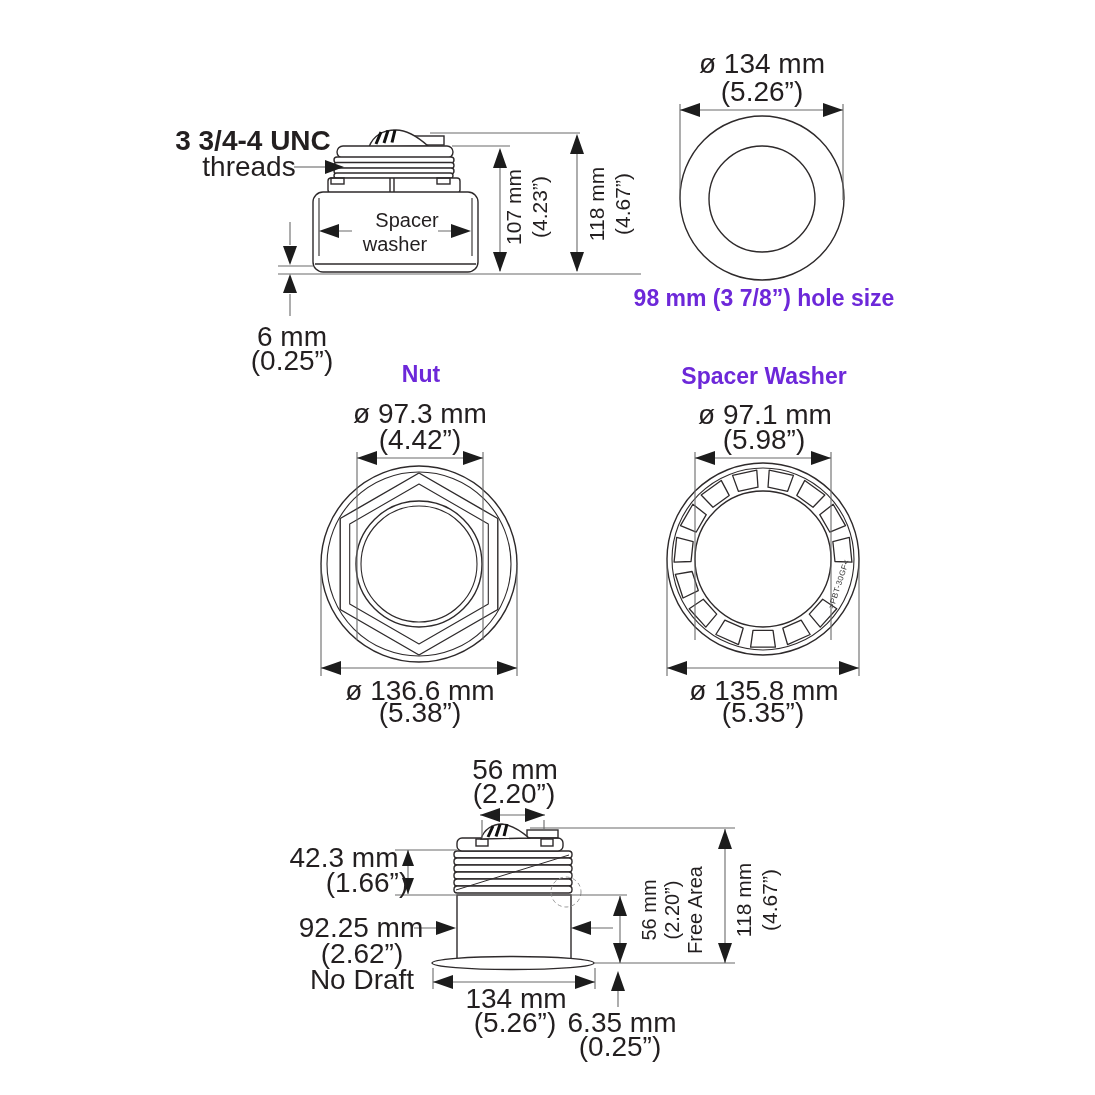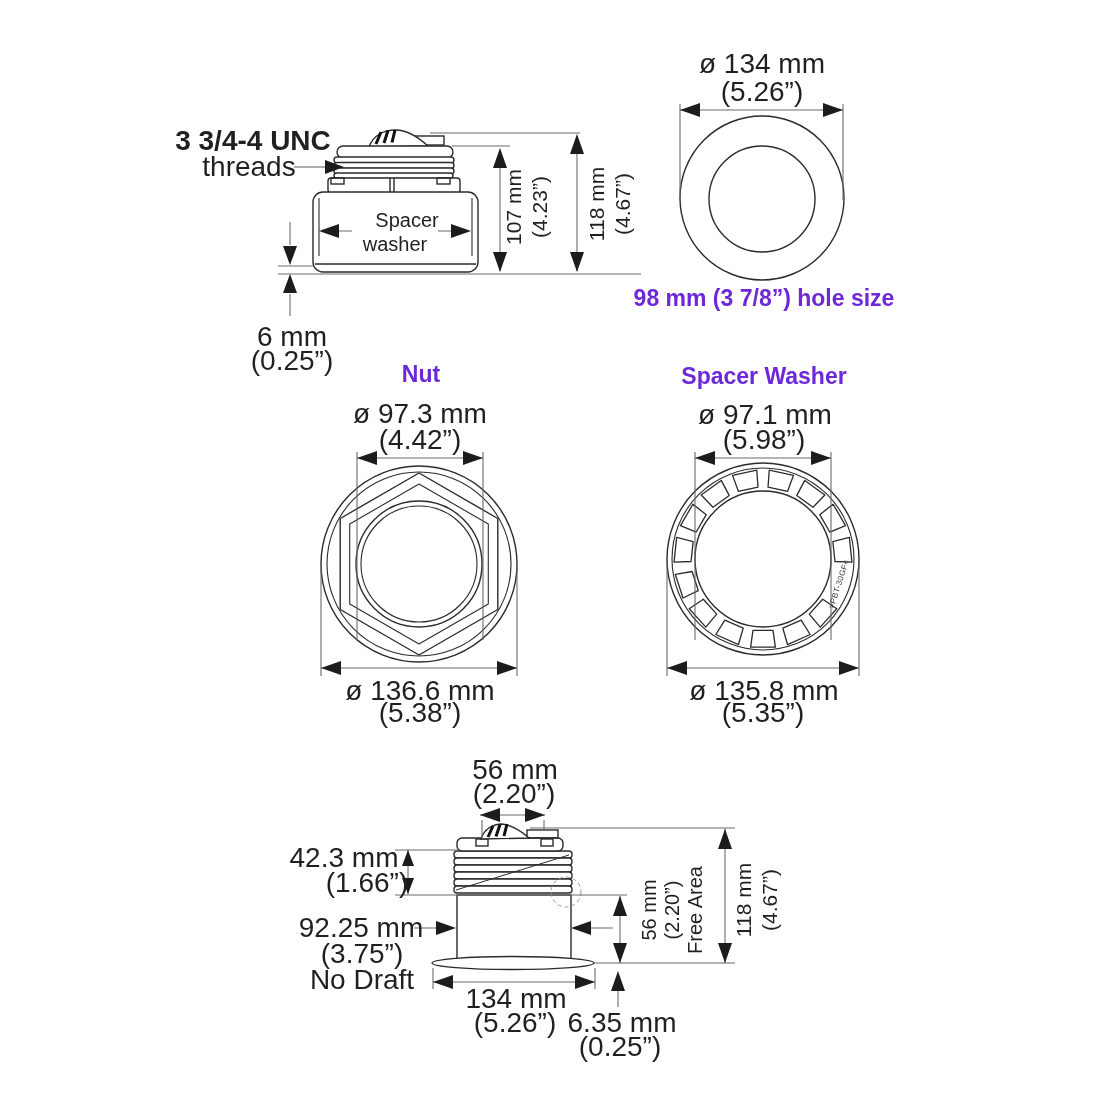--- a/index.html
+++ b/index.html
@@ -228,21 +228,21 @@
 <div class="t" style="left:764px; top:429px;">(5.98”)</div>
 <div class="t" style="left:764px; top:680px;text-align:center;">ø 135.8 mm</div>
 <div class="t" style="left:763px; top:702px;">(5.35”)</div>
 <div class="mark" style="left:839px; top:584px;">&gt;PBT-30GF&lt;</div>
 
 <div class="t" style="left:515px; top:759px;">56 mm</div>
 <div class="t" style="left:514px; top:783px;">(2.20”)</div>
 <div class="t" style="left:344px; top:847px;">42.3 mm</div>
 <div class="t" style="left:343px; top:872px;margin-left:24px;">(1.66”)</div>
 <div class="t" style="left:361px; top:917px;">92.25 mm</div>
-<div class="t" style="left:362px; top:943px;">(3.75”)</div>
+<div class="t" style="left:362px; top:943px;">(2.62”)</div>
 <div class="t" style="left:362px; top:969px;">No Draft</div>
 <div class="t" style="left:516px; top:988px;">134 mm</div>
 <div class="t" style="left:515px; top:1012px;">(5.26”)</div>
 <div class="t" style="left:622px; top:1012px;">6.35 mm</div>
 <div class="t" style="left:620px; top:1036px;">(0.25”)</div>
 <div class="rot rot3" style="left:672px; top:910px;">
   <div>56 mm</div>
   <div>(2.20”)</div>
   <div>Free Area</div>
 </div>

